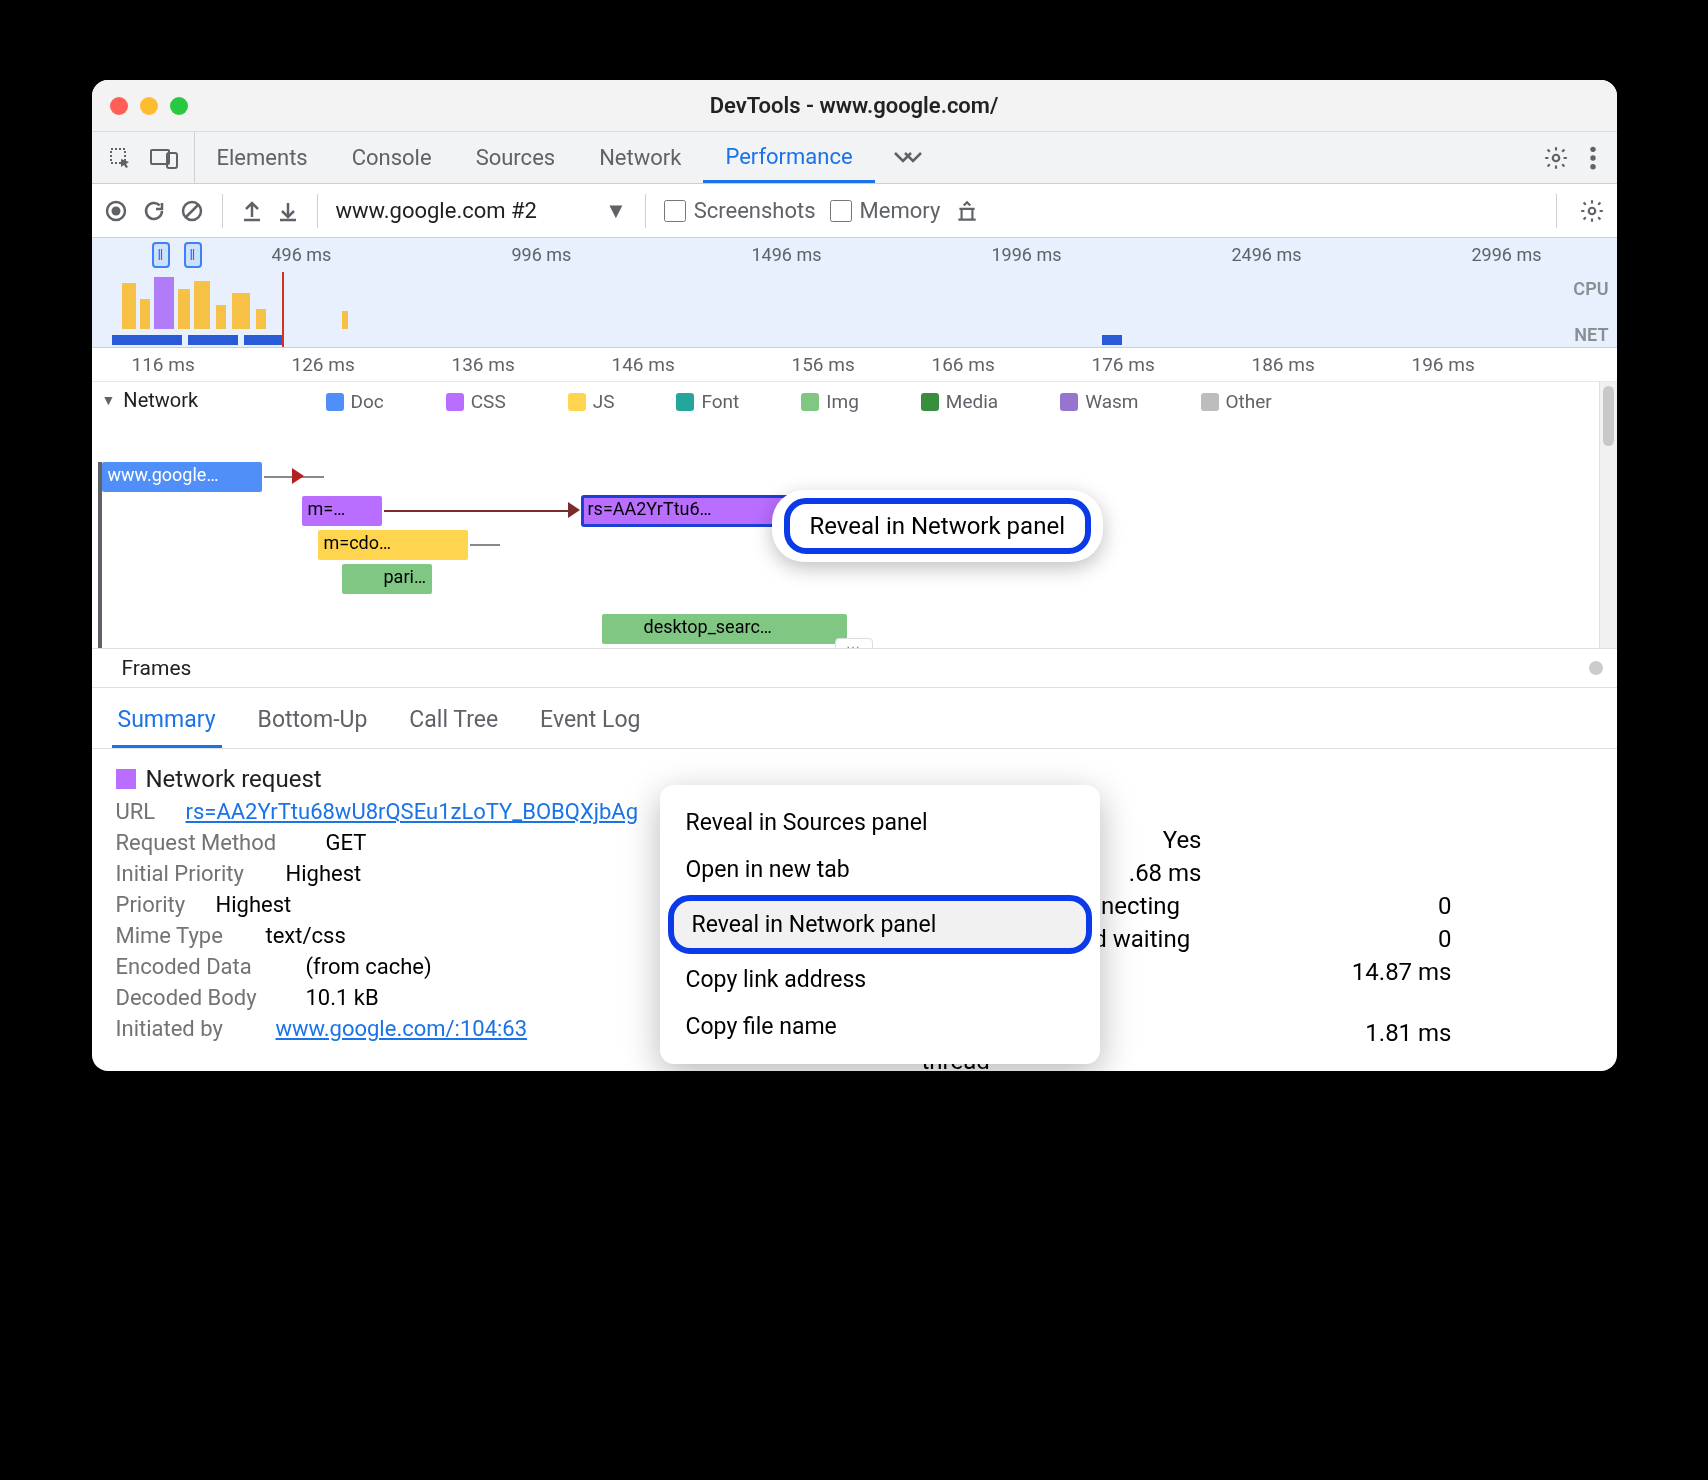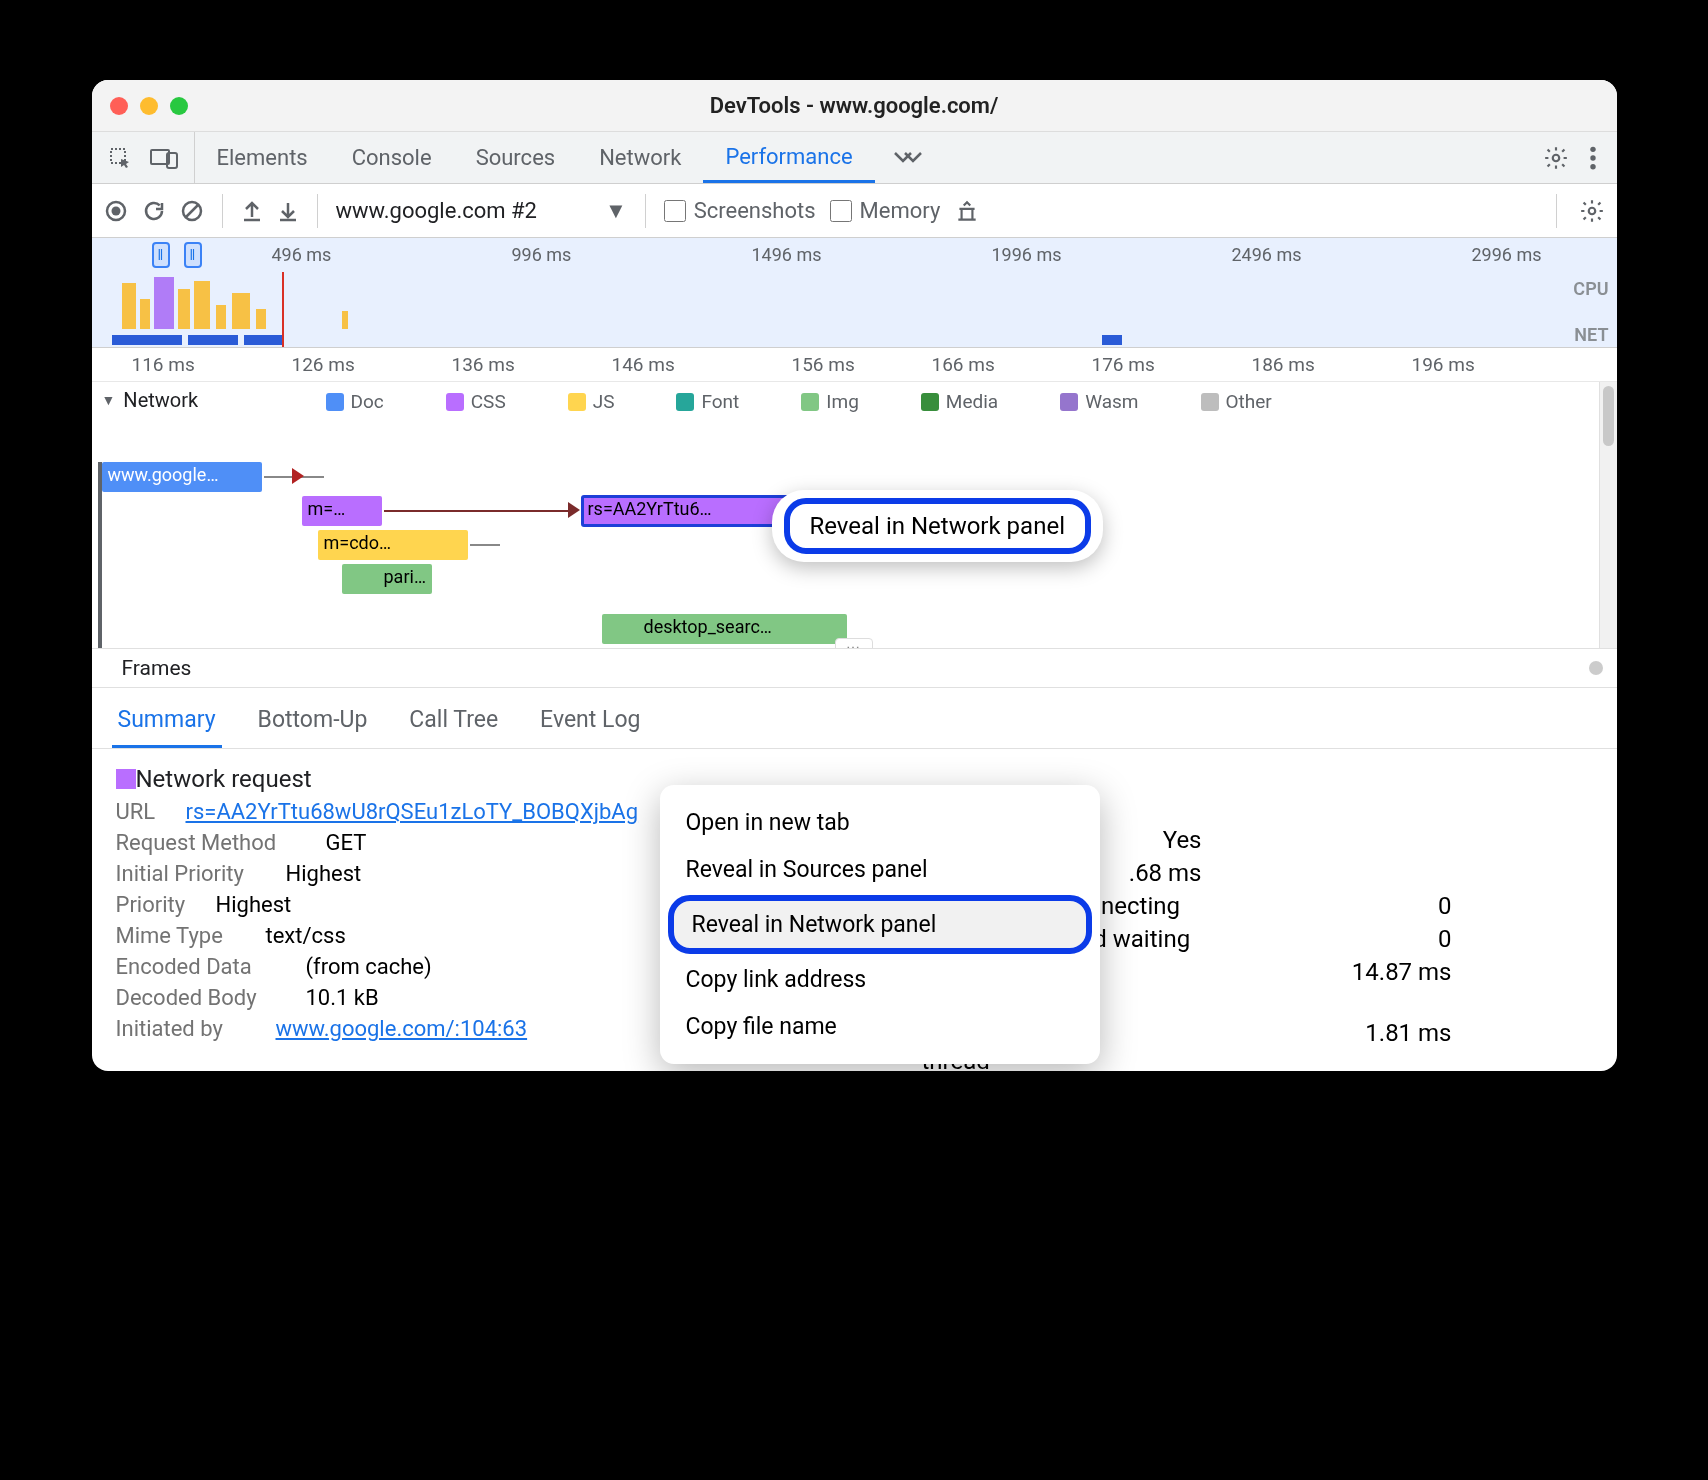--- a/index.html
+++ b/index.html
@@ -182,21 +182,21 @@
 }
 .detail-tabs .dtab { padding: 8px 6px 12px; cursor: pointer; }
 .detail-tabs .dtab.active { color: #1a73e8; border-bottom: 3px solid #1a73e8; }
 
 .summary {
   padding: 16px 24px 24px;
   font-size: 22px;
   color: #202124;
   position: relative;
 }
-.summary .heading { display: flex; align-items: center; gap: 0; font-size: 24px; }
+.summary .heading { display: flex; align-items: center; gap: 10px; font-size: 24px; }
 .summary .heading .sw { width: 20px; height: 20px; background: #b96eff; }
 .summary .row { display: flex; margin: 6px 0; }
 .summary .label { color: #737373; width: 210px; }
 .summary .value { color: #000; }
 .summary .link { color: #1a73e8; text-decoration: underline; }
 
 .right-col {
   position: absolute;
   left: 830px;
   top: 72px;
@@ -536,21 +536,21 @@
           <span class="rlabel" style="max-width:220px">Content downloading</span>
           <span class="rval">14.87 ms</span>
         </div>
       <div class="rrow">
           <span class="rlabel" style="max-width:220px">Waiting on main thread</span>
           <span class="rval">1.81 ms</span>
         </div>
     </div>
 
     <div class="context-menu">
+      <div class="mi">Reveal in Sources panel</div>
       <div class="mi">Open in new tab</div>
-      <div class="mi">Reveal in Sources panel</div>
       <div class="mi highlighted sep-after">Reveal in Network panel</div>
       <div class="mi">Copy link address</div>
       <div class="mi">Copy file name</div>
     </div>
   </div>
 
 </div>
 
 </body></html>

